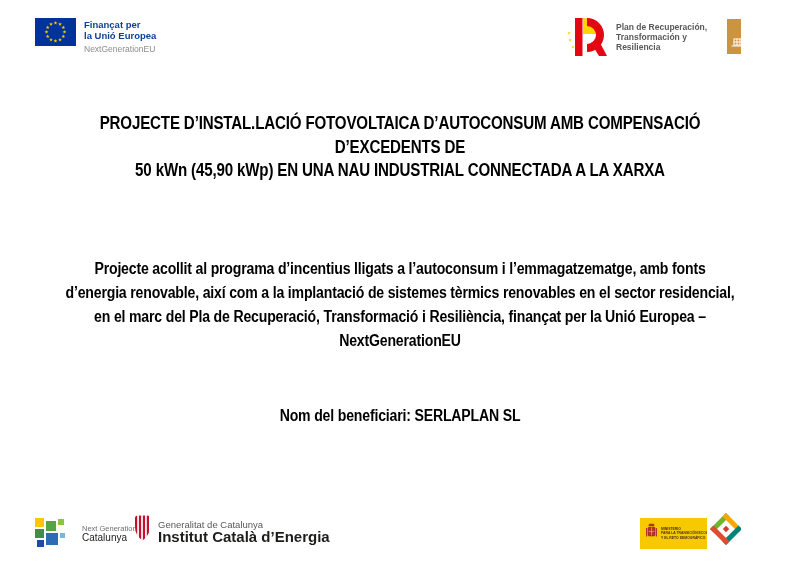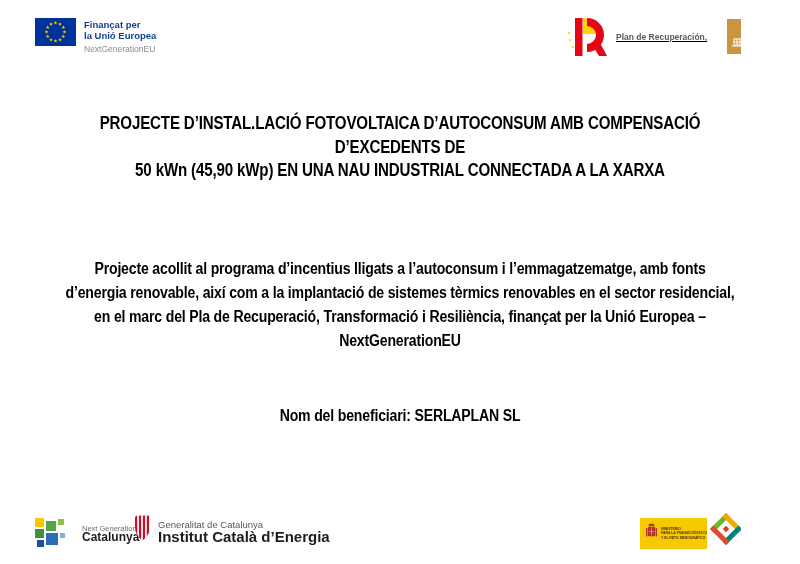--- a/index.html
+++ b/index.html
@@ -6,21 +6,21 @@
   .page{
     position:relative;width:741px;height:564px;background:#ffffff;overflow:hidden;
     font-family:"Liberation Sans",sans-serif;color:#000;
   }
   
   .eu-block{position:absolute;left:35px;top:18px;display:flex;align-items:flex-start;}
   .eu-flag{display:block;}
   .eu-text{margin-left:8px;padding-top:1px;}
   .eu-text .l1,.eu-text .l2{font-size:9.5px;font-weight:bold;color:#0E4194;line-height:11px;}
   .eu-text .program{font-size:8.5px;color:#8A8C8E;margin-top:3px;line-height:10px;}
-  .prtr-block{position:absolute;left:566px;top:16px;display:flex;align-items:center;text-decoration:underline;}
+  .prtr-block{position:absolute;left:566px;top:16px;display:flex;align-items:center;}
   .prtr-logo{display:block;}
   .prtr-text{margin-left:6px;width:108px;}
   .prtr-text div{font-size:8.5px;font-weight:bold;color:#58595B;line-height:10px;}
   .gold-badge{position:absolute;left:727px;top:19px;display:block;}
   
   .title{
     position:absolute;left:0;top:112px;width:800px;text-align:center;
     font-size:18px;font-weight:bold;line-height:23.5px;letter-spacing:-0.2px;
     white-space:pre-line;transform:scaleX(0.84);transform-origin:50% 0;
   }
@@ -31,21 +31,21 @@
   }
   .beneficiary{
     position:absolute;left:0;top:407px;width:800px;text-align:center;
     font-size:16px;font-weight:bold;letter-spacing:-0.2px;
     transform:scaleX(0.88);transform-origin:50% 0;
   }
   
   .ngc-block{position:absolute;left:34px;top:516px;display:flex;align-items:center;}
   .ngc-text{margin-left:16px;}
   .ngc-text .l1{font-size:7.5px;color:#6E6F72;line-height:9px;}
-  .ngc-text .l2{font-size:12px;font-weight:bold;color:#1D1D1B;line-height:9px;}
+  .ngc-text .l2{font-size:10px;font-weight:normal;color:#1D1D1B;line-height:9px;}
   .gencat-block{position:absolute;left:132px;top:514px;display:flex;align-items:flex-end;}
   .gencat-text{margin-left:5px;}
   .gencat-text .l1{font-size:9.5px;color:#58595B;line-height:11.5px;}
   .gencat-text .l2{font-size:15px;font-weight:bold;color:#1D1D1B;line-height:11.5px;}
   .ministerio-block{position:absolute;left:640px;top:518px;display:block;}
   .idae-block{position:absolute;left:709px;top:512px;display:block;}
 </style>
 </head>
 <body>
 
@@ -83,20 +83,21 @@
       <use href="#eustar" transform="translate(4,24) scale(0.9)"></use>
       <use href="#eustar" transform="translate(7,31) scale(0.9)"></use>
       <use href="#eustar" transform="translate(12,36) scale(0.9)"></use>
       <path d="M17,2 A16,16 0 0 1 33,18 L17,18 Z" fill="#FFD500"></path>
       <rect x="9" y="2" width="7.5" height="38" fill="#E30613"></rect>
       <path d="M21,2 A17,17 0 0 1 21,36 L21,28 A9,9 0 0 0 21,10 Z" fill="#E30613"></path>
       <path d="M25,27 L32,23 L41,40 L33,40 Z" fill="#E30613"></path>
     </svg>
     <div class="prtr-text">
       <div>Plan de Recuperación,</div>
+      <div>Transformación y Resiliencia</div>
     </div>
   </div>
 
   <svg class="gold-badge" width="35" height="35" viewBox="0 0 35 35">
     <rect width="35" height="35" fill="#CB9440"></rect>
     <g stroke="#ffffff" stroke-width="1" fill="none" stroke-linecap="round">
       <line x1="23" y1="10" x2="17" y2="4"></line>
       <line x1="23" y1="10" x2="30" y2="6"></line>
       <line x1="23" y1="10" x2="21" y2="18"></line>
       <line x1="23" y1="10" x2="23" y2="26"></line>

